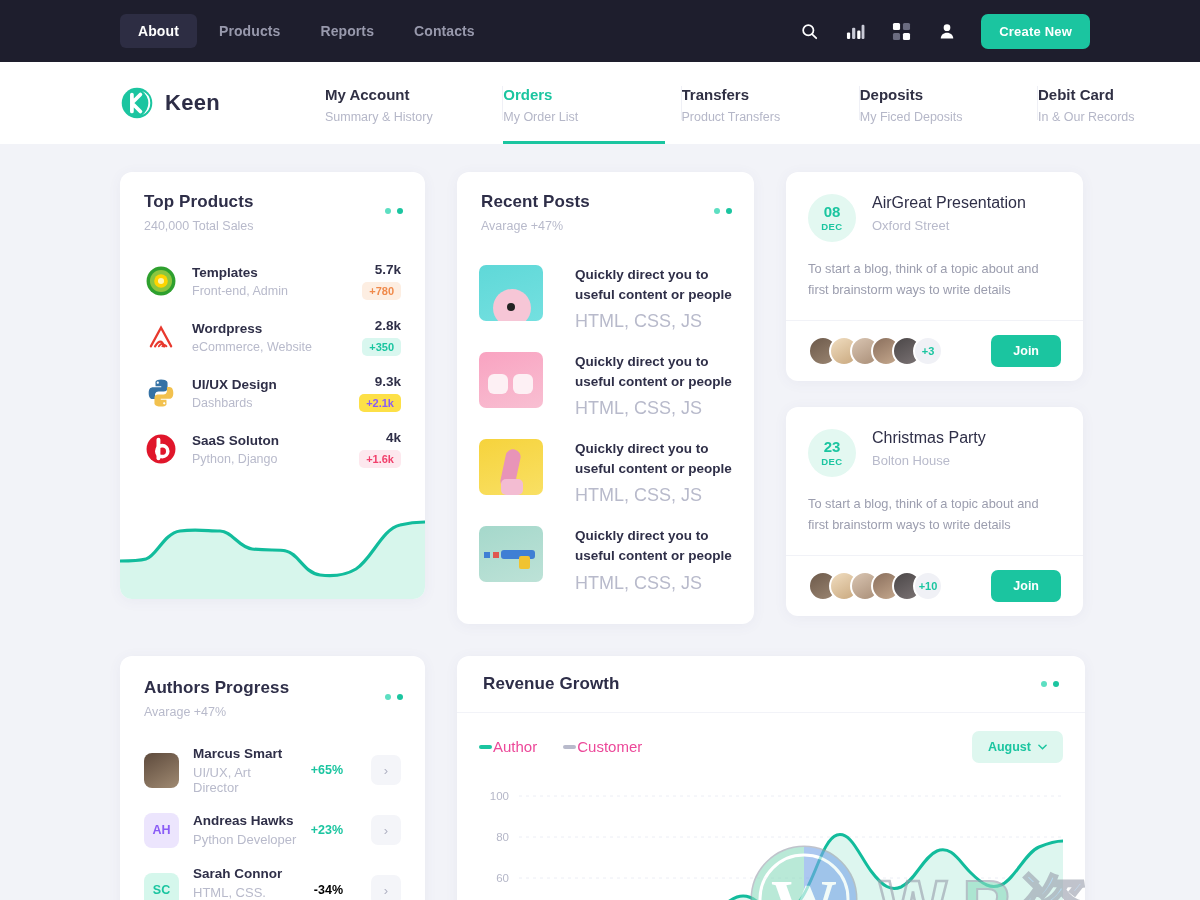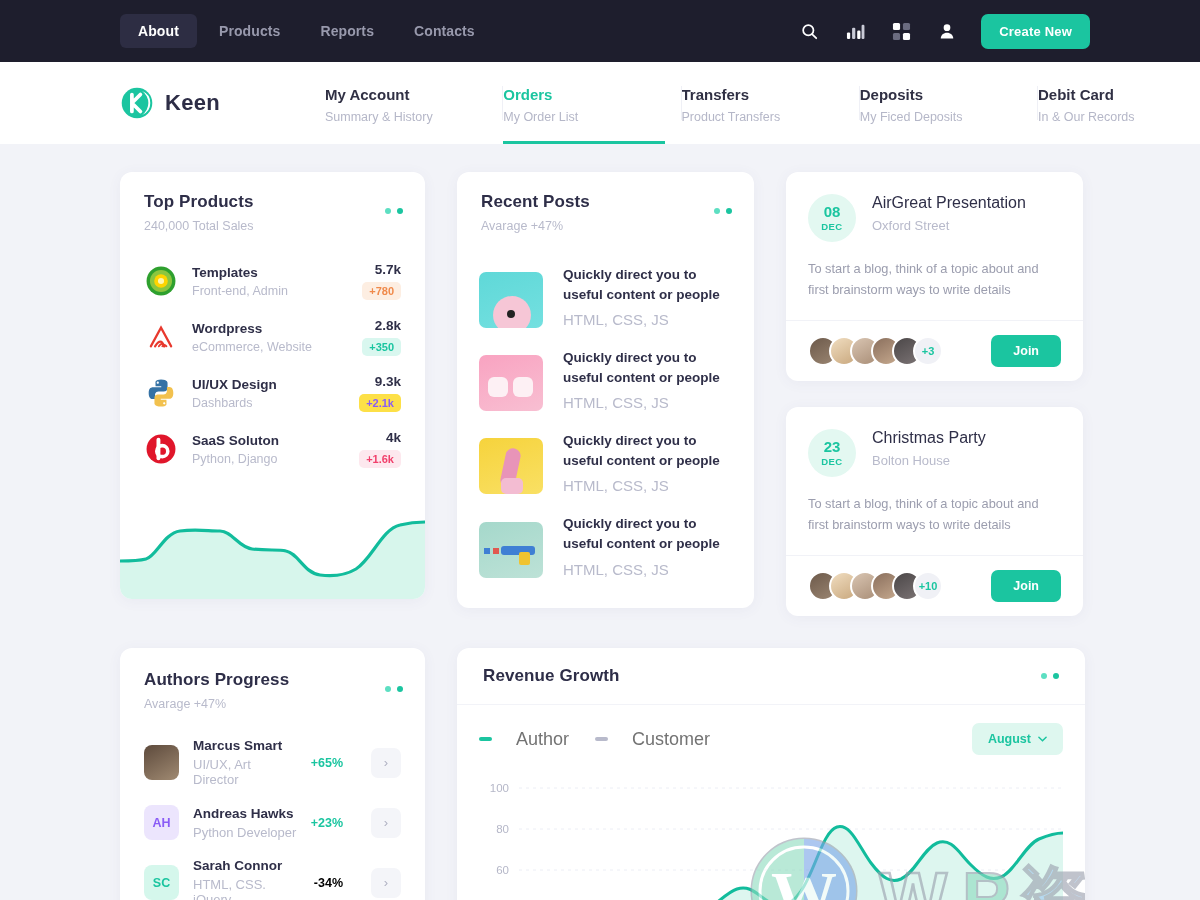--- a/index.html
+++ b/index.html
@@ -91,24 +91,24 @@
   .prod-right { text-align: right; flex: none; }
   .prod-val { font-size: 13.5px; font-weight: 700; color: #2f2f48; }
   .badge {
     display: inline-block; margin-top: 5px;
     font-size: 11px; font-weight: 700; padding: 3px 7px; border-radius: 5px;
   }
   .spark { height: 110px; margin-top: 12px; }
 
   
   .posts { padding: 16px 22px 20px 22px; }
-  .post { display: flex; gap: 20px; padding: 10px 0; align-items: flex-end; }
+  .post { display: flex; gap: 32px; padding: 10px 0; align-items: flex-start; }
   .thumb { width: 64px; height: 56px; border-radius: 7px; flex: none; overflow: hidden; }
   .post-title { font-size: 13.5px; font-weight: 700; color: #2f2f48; line-height: 1.45; }
-  .post-tags { font-size: 15px; color: #b8bacb; margin-top: 7px; }
+  .post-tags { font-size: 18px; color: #b8bacb; margin-top: 7px; }
 
   
   .ev-top { padding: 22px 22px 20px 22px; }
   .ev-head { display: flex; gap: 16px; align-items: flex-start; }
   .ev-date {
     width: 48px; height: 48px; border-radius: 50%; background: #e3f8f1;
     display: flex; flex-direction: column; align-items: center; justify-content: center;
     flex: none;
   }
   .ev-day { font-size: 15px; font-weight: 700; color: #1bc5a0; line-height: 1; }
@@ -153,21 +153,21 @@
   }
 
   
   .rev { width: 628px; flex: none; }
   .rev-head {
     padding: 18px 26px; border-bottom: 1px solid #f2f3f8;
     display: flex; align-items: center; position: relative;
   }
   .rev-body { padding: 18px 22px 0 22px; position: relative; }
   .legend { display: flex; align-items: center; gap: 26px; }
-  .leg { display: flex; align-items: center; gap: 24px; font-size: 18px; color: #737373; }
+  .leg { display: flex; align-items: center; gap: 1px; font-size: 15px; color: #ec4899; }
   .leg i { width: 13px; height: 4px; border-radius: 2px; display: block; }
   .sel-month {
     margin-left: auto; background: #def7ef; color: #1bc5a0;
     border: none; border-radius: 7px; padding: 9px 16px;
     font-size: 12.5px; font-weight: 700; cursor: pointer;
     font-family: "Liberation Sans", sans-serif;
     display: flex; align-items: center; gap: 7px;
   }
   .plot { margin-top: 16px; position: relative; height: 185px; }
   .watermark {

